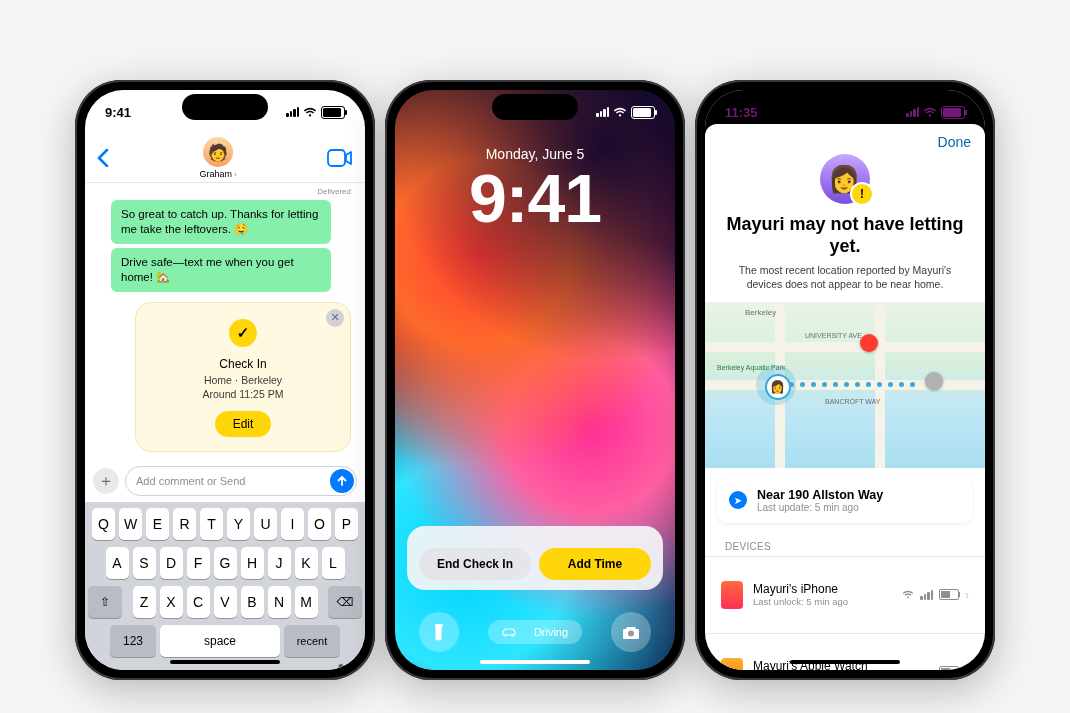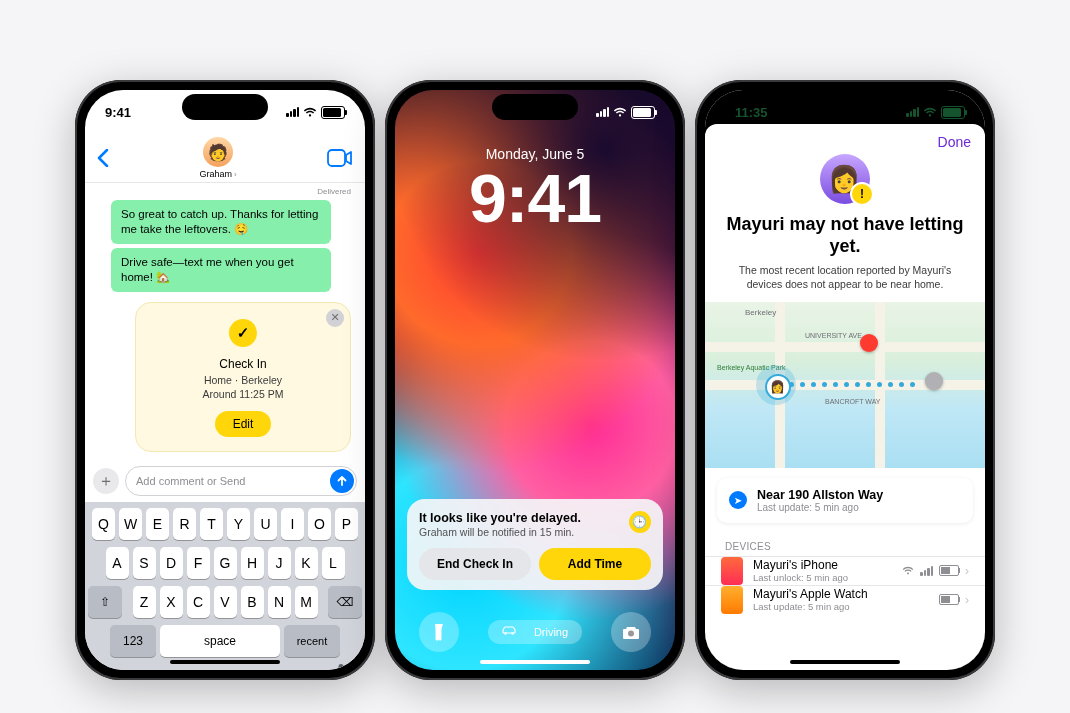--- a/index.html
+++ b/index.html
@@ -66,31 +66,31 @@
   .ls-notif .row1{display:flex;justify-content:space-between;align-items:flex-start}
   .ls-notif .nt{font-size:12.5px;font-weight:600}
   .ls-notif .ns{font-size:10.5px;color:#515154;margin-top:1px}
   .ls-notif .nicon{width:22px;height:22px;border-radius:50%;background:#ffd60a;display:flex;align-items:center;justify-content:center;font-size:12px}
   .ls-notif .btns{display:flex;gap:8px;margin-top:10px}
   .ls-notif .btn{flex:1;height:32px;border-radius:16px;display:flex;align-items:center;justify-content:center;font-size:12px;font-weight:700}
   .ls-notif .end{background:#e4e6ea;color:#000}
   .ls-notif .add{background:#ffd60a;color:#000}
   .ls-bottom{position:absolute;left:0;right:0;bottom:18px;display:flex;justify-content:space-between;align-items:center;padding:0 24px;z-index:6}
   .ls-bottom .circ{width:40px;height:40px;border-radius:50%;background:rgba(255,255,255,.28);display:flex;align-items:center;justify-content:center;color:#fff}
-  .focus-pill{background:rgba(255,255,255,.28);color:#fff;padding:6px 14px;border-radius:18px;font-size:11px;display:flex;align-items:flex-start;gap:18px}
+  .focus-pill{background:rgba(255,255,255,.28);color:#fff;padding:6px 14px;border-radius:18px;font-size:11px;display:flex;align-items:flex-end;gap:18px}
   .p2 .home-ind{background:#fff}
 
   
   .p3{left:695px}
   .p3 .screen{background:#f2f2f7}
   .p3 .statusbar{color:#000}
   .sheet-bg{position:absolute;inset:0;background:#000}
   .sheet{position:absolute;top:34px;left:0;right:0;bottom:0;background:#fff;border-radius:12px 12px 0 0;overflow:hidden;font-size:12px}
   .sheet-head{display:flex;justify-content:flex-end;padding:10px 14px 0}
-  .done{color:#6d28d9;font-size:14px;font-weight:500}
+  .done{color:#0369a1;font-size:14px;font-weight:500}
   .detail-top{padding:4px 20px 10px;text-align:center}
   .ava-wrap{position:relative;width:50px;height:50px;margin:0 auto 10px}
   .ava{width:50px;height:50px;border-radius:50%;background:linear-gradient(#c7a6ff,#7a4de0);display:flex;align-items:center;justify-content:center;font-size:26px}
   .ava-badge{position:absolute;right:-4px;bottom:-2px;width:20px;height:20px;border-radius:50%;background:#ffd60a;display:flex;align-items:center;justify-content:center;font-size:12px;font-weight:700;border:2px solid #fff}
   .detail-title{font-size:18px;font-weight:700;line-height:1.2}
   .detail-sub{font-size:10.5px;color:#3a3a3c;margin-top:6px;line-height:1.35;padding:0 8px}
   .map{height:166px;position:relative;background:linear-gradient(180deg,#e9f4e6 0%, #d9efdc 35%, #bfe7f6 65%, #a9dff2 100%)}
   .map .road{position:absolute;background:#f5f2e8}
   .map .r1{left:0;right:0;top:40px;height:10px}
   .map .r2{left:0;right:0;top:78px;height:10px}
@@ -104,21 +104,21 @@
   .map .pin.gray{background:#b0b0b5;left:220px;top:70px}
   .map .person{position:absolute;left:60px;top:72px;width:22px;height:22px;border-radius:50%;background:#fff;border:2px solid #34aadc;display:flex;align-items:center;justify-content:center;font-size:12px}
   .map .halo{position:absolute;left:51px;top:63px;width:40px;height:40px;border-radius:50%;background:rgba(52,170,220,.25)}
   .map .dots{position:absolute;left:84px;top:82px;right:44px;height:2px;display:flex;gap:6px;align-items:center}
   .map .dots i{width:5px;height:5px;border-radius:50%;background:#34aadc;display:block}
   .loccard{margin:10px 12px;background:#fff;border-radius:10px;box-shadow:0 1px 4px rgba(0,0,0,.08);padding:10px 12px;display:flex;gap:10px;align-items:center}
   .loccard .locicon{width:18px;height:18px;border-radius:50%;background:#007aff;color:#fff;display:flex;align-items:center;justify-content:center;font-size:10px}
   .loccard .lt{font-size:12.5px;font-weight:600}
   .loccard .ls{font-size:10px;color:#8e8e93}
   .section-h{font-size:10px;color:#8e8e93;padding:8px 20px 4px;letter-spacing:.3px}
-  .dev{padding:0 16px;display:flex;align-items:center;gap:10px;border-top:.5px solid #e5e5ea}
+  .dev{padding:24px 16px;display:flex;align-items:center;gap:10px;border-top:.5px solid #e5e5ea}
   .dev .dicon{width:22px;height:28px;border-radius:4px;display:flex;align-items:center;justify-content:center;font-size:14px}
   .dev .di-phone{background:linear-gradient(#ff6a3d,#ff2d55)}
   .dev .di-watch{background:linear-gradient(#ffb02e,#ff7a00)}
   .dev .txt{flex:1}
   .dev .dn{font-size:12px;font-weight:500}
   .dev .ds{font-size:9.5px;color:#8e8e93}
   .dev .meta{display:flex;align-items:center;gap:6px;color:#8e8e93;font-size:10px}
   .dev .chev{color:#c7c7cc;font-size:12px}
   .mini-batt{width:18px;height:9px;border:1px solid #8e8e93;border-radius:2px;position:relative}
   .mini-batt i{position:absolute;left:1px;top:1px;bottom:1px;width:50%;background:#8e8e93}
@@ -281,27 +281,20 @@
             </span>
         <span class="batt">
               <i></i>
             </span>
       </span>
     </div>
     <div class="ls-date">Monday, June 5</div>
     <div class="ls-time">9:41</div>
 
     <div class="ls-notif">
-      <div class="row1">
-        <div>
-          <div class="nt">It looks like you're delayed.</div>
-          <div class="ns">Graham will be notified in 15 min.</div>
-        </div>
-        <div class="nicon">🕒</div>
-      </div>
       <div class="btns">
         <span class="btn end">End Check In</span>
         <span class="btn add">Add Time</span>
       </div>
     </div>
 
     <div class="ls-bottom">
       <span class="circ">
         <svg width="16" height="20" viewBox="0 0 16 20">
               <path d="M4 2h8l-1.5 5v10a1.5 1.5 0 01-3 0 1.5 1.5 0 01-3 0V7L4 2z" fill="#fff"></path>
@@ -324,21 +317,21 @@
     </div>
 
     <div class="home-ind"></div>
   </div>
 </div>
 
 <div class="phone p3">
   <div class="notch"></div>
   <div class="screen">
     <div class="sheet-bg"></div>
-    <div class="statusbar" style="color:#14532d;position:absolute;top:0;left:10px;right:0;z-index:30">
+    <div class="statusbar" style="color:#701a75;position:absolute;top:0;left:0;right:0;z-index:30">
       <span>11:35</span>
       <span class="status-right">
         <span class="bars">
               <i></i>
               <i></i>
               <i></i>
               <i></i>
             </span>
         <span class="wifi">
               <svg viewBox="0 0 14 10">

